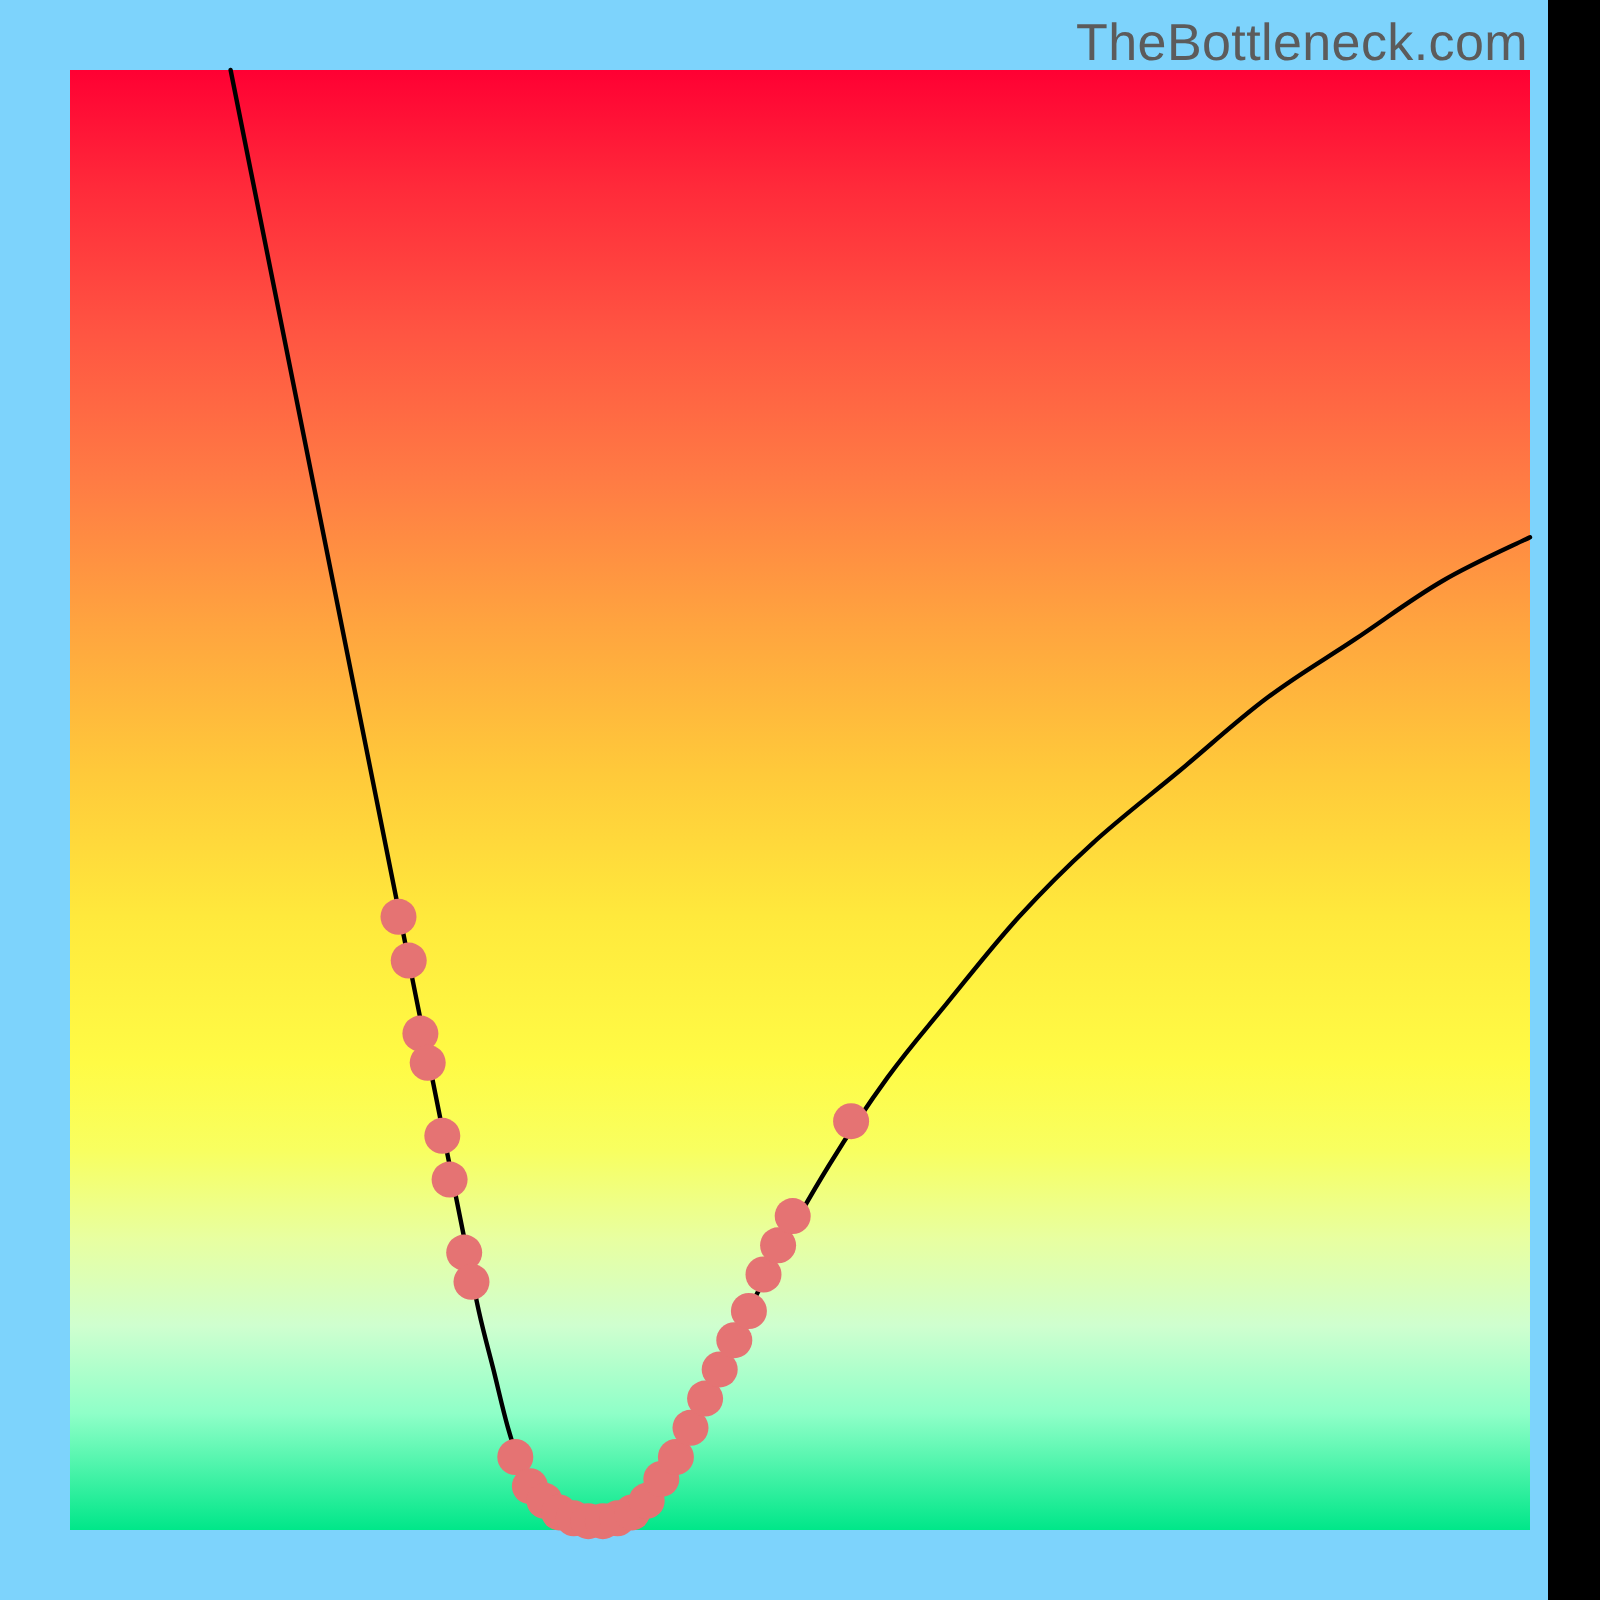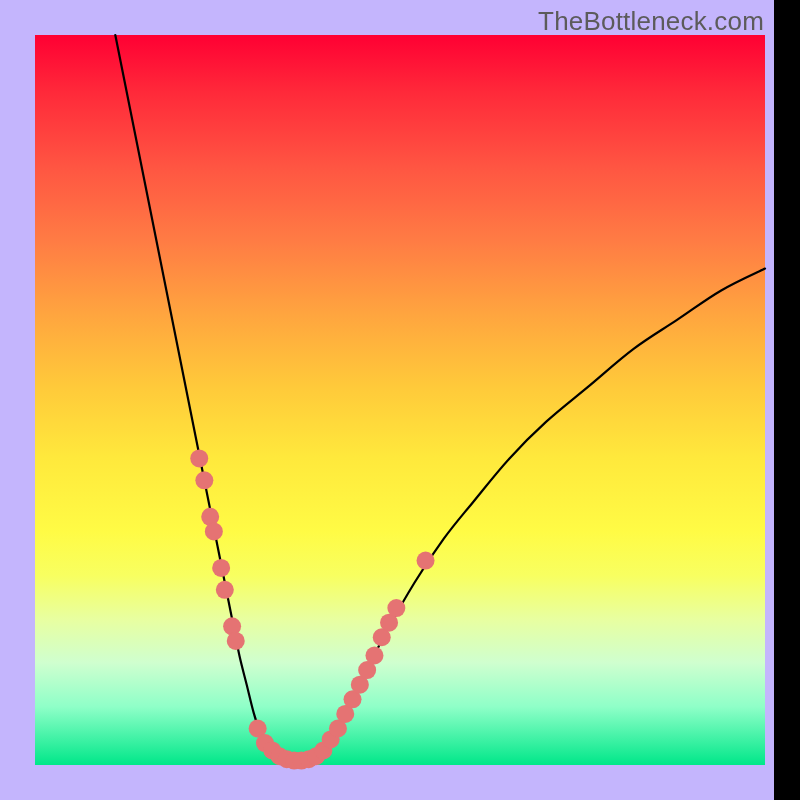--- a/index.html
+++ b/index.html
@@ -1,21 +1,21 @@
 <!DOCTYPE html>
 <html><head>
 <meta charset="utf-8">
 <style>
   * { margin: 0; padding: 0; box-sizing: border-box; }
   html, body { width: 800px; height: 800px; background: #000; overflow: hidden; }
   .frame {
     position: absolute;
     left: 0; top: 0;
     width: 774px; height: 800px;
-    background: #c4b5fd;
+    background: #7dd3fc;
   }
   .plot {
     position: absolute;
     left: 35px; top: 35px;
     width: 730px; height: 730px;
     background: linear-gradient(to bottom,
       #ff0033 0%,
       #ff2a3a 8%,
       #ff5542 18%,
       #ff7b44 28%,

